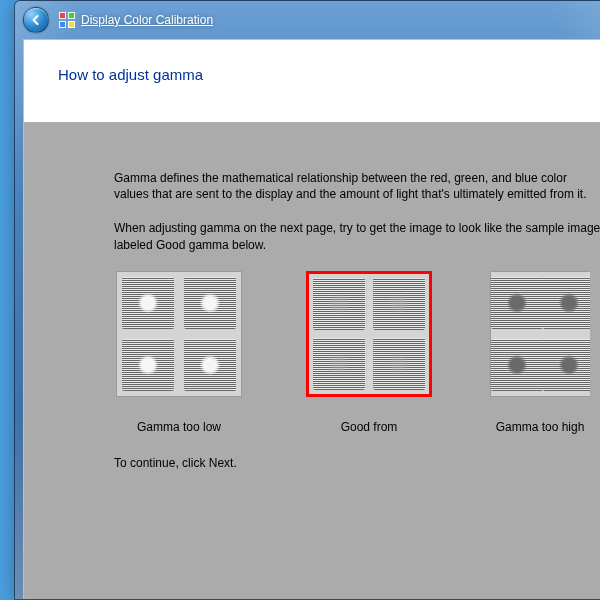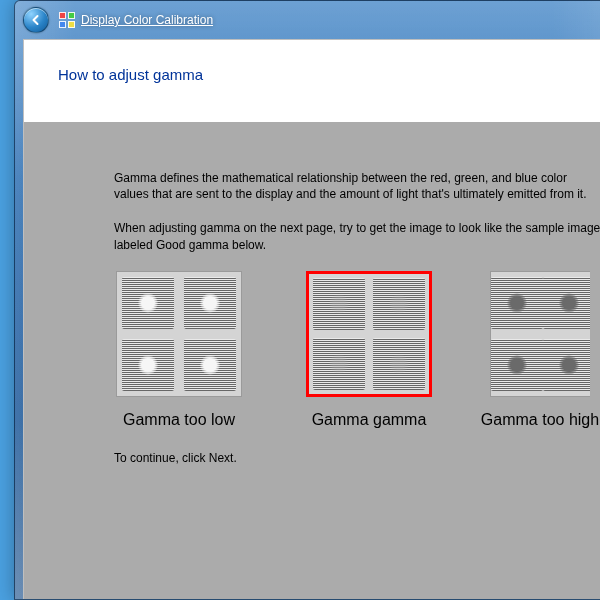--- a/index.html
+++ b/index.html
@@ -140,22 +140,22 @@
     flex-direction: column;
     align-items: center;
     width: 130px;
     flex: 0 0 auto;
   }
   .sample-col.last {
     width: 92px; 
     justify-content: center;
   }
   .sample-col .caption {
-    margin-top: 14px;
-    font-size: 16px;
+    margin-top: 23px;
+    font-size: 12px;
     text-align: center;
     white-space: nowrap;
   }
   .sample-frame {
     width: 126px;
     height: 126px;
     border: 1px solid #9a9a9a;
     background: #d4d4d4;
     display: grid;
     grid-template-columns: 1fr 1fr;
@@ -251,21 +251,21 @@
           <div class="caption">Gamma too low</div>
         </div>
 
         <div class="sample-col">
           <div class="sample-frame highlight">
             <div class="patch good"></div>
             <div class="patch good"></div>
             <div class="patch good"></div>
             <div class="patch good"></div>
           </div>
-          <div class="caption">Gamma gamma</div>
+          <div class="caption">Good from</div>
         </div>
 
         <div class="sample-col last">
           <div class="sample-frame last">
             <div class="patch high"></div>
             <div class="patch high"></div>
             <div class="patch high"></div>
             <div class="patch high"></div>
           </div>
           <div class="caption">Gamma too high</div>

